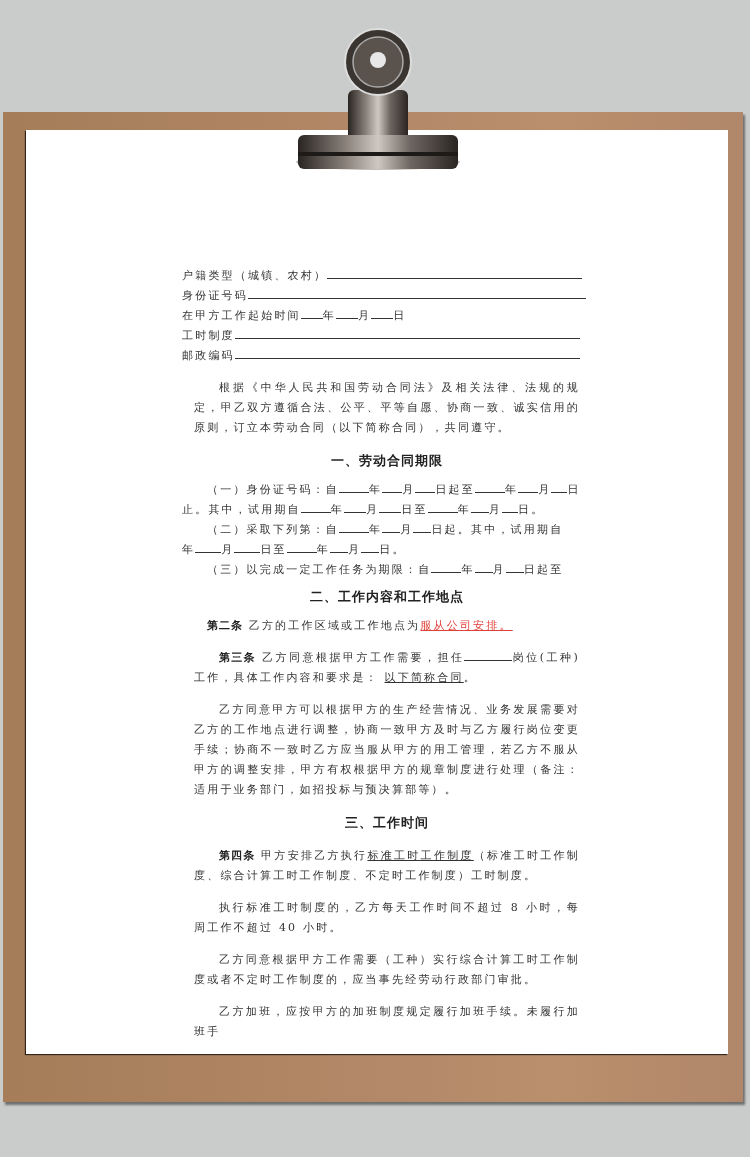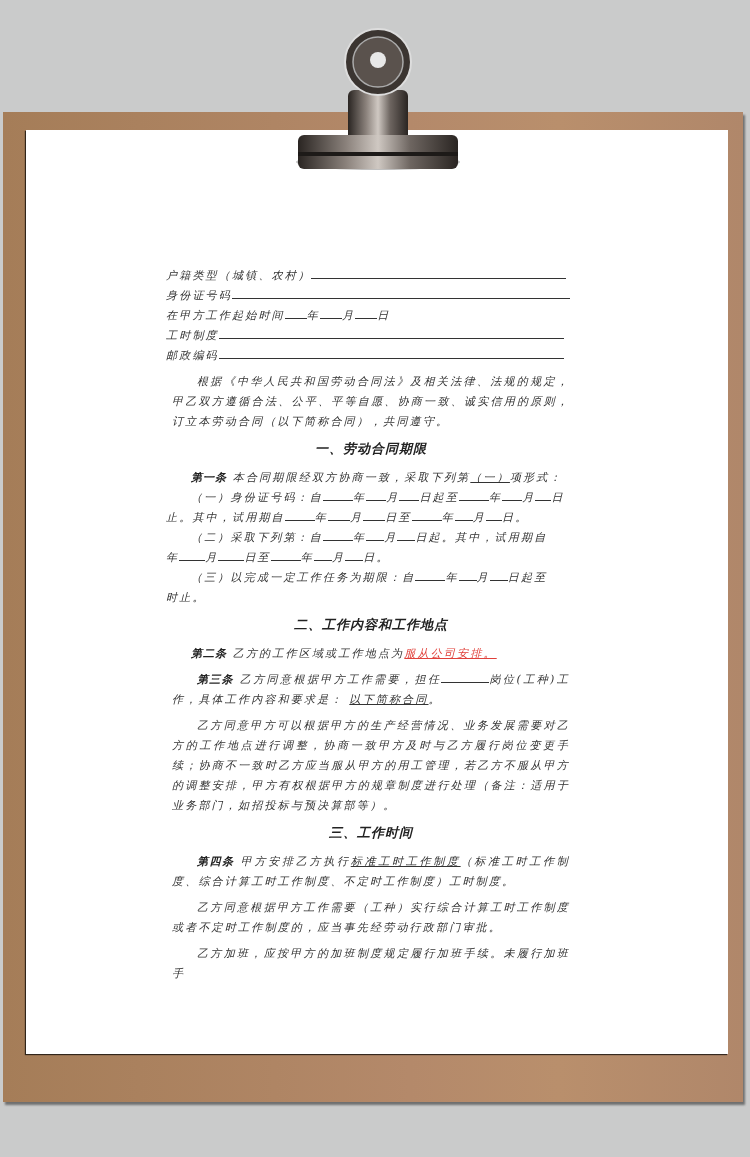--- a/index.html
+++ b/index.html
@@ -13,34 +13,34 @@
     background:linear-gradient(90deg,#a57d58 0%,#b4896a 55%,#b98f6c 75%,#b0876a 100%);
     box-shadow: 2px 3px 2px rgba(0,0,0,0.45);
   }
   .paper {
     position:absolute; left:26px; top:130px; width:702px; height:924px;
     background:#ffffff;
     box-shadow: -1px 1px 1px rgba(0,0,0,0.7);
   }
   .clip { position:absolute; left:293px; top:22px; width:170px; height:150px; }
   .content {
-    position:absolute; left:166px; top:266px; width:410px;
-    font-size:11px; color:#333; letter-spacing:2.2px; line-height:20px;font-style:italic;
+    position:absolute; left:182px; top:266px; width:410px;
+    font-size:11px; color:#333; letter-spacing:2.2px; line-height:20px;
   }
   .line { white-space:nowrap; height:20px; }
   .indent { padding-left:25px; }
   .ul { display:inline-block; border-bottom:1px solid #333; height:12px; vertical-align:baseline; }
   .heading {
     text-align:center; font-family:"DejaVu Sans", sans-serif; font-weight:bold;
     font-size:13px; letter-spacing:1px; color:#222; margin:6px 0 8px 0; height:22px; line-height:22px;
   }
   .art { font-weight:bold; font-family:"DejaVu Sans", sans-serif; color:#222; letter-spacing:1px; }
   .red { color:#e0403a; text-decoration:underline;text-align:center; }
   .uline { text-decoration:underline; }
-  p { margin:6px; }
+  p { margin:12px; }
   .para { text-indent:25px; text-align:justify; }
 </style>
 </head>
 <body>
 
 <div class="board"></div>
 <div class="paper"></div>
 
 <svg class="clip" viewBox="0 0 170 150">
   <defs>
@@ -64,30 +64,29 @@
 <div class="content">
   <div class="line"><span>户籍类型（城镇、农村）</span><span class="ul" style="width:255px"></span></div>
   <div class="line"><span>身份证号码</span><span class="ul" style="width:338px"></span></div>
   <div class="line"><span>在甲方工作起始时间</span><span class="ul" style="width:22px"></span><span>年</span><span class="ul" style="width:22px"></span><span>月</span><span class="ul" style="width:22px"></span><span>日</span></div>
   <div class="line"><span>工时制度</span><span class="ul" style="width:345px"></span></div>
   <div class="line"><span>邮政编码</span><span class="ul" style="width:345px"></span></div>
 
   <p class="para">根据《中华人民共和国劳动合同法》及相关法律、法规的规定，甲乙双方遵循合法、公平、平等自愿、协商一致、诚实信用的原则，订立本劳动合同（以下简称合同），共同遵守。</p>
 
   <div class="heading">一、劳动合同期限</div>
-  <div class="line indent"><span class="art">第一条</span> <span>本合同期限经双方协商一致，采取下列第</span><span class="uline">（一）</span><span>项形式：</span></div>
   <div class="line indent"><span>（一）身份证号码：自</span><span class="ul" style="width:30px"></span><span>年</span><span class="ul" style="width:20px"></span><span>月</span><span class="ul" style="width:20px"></span><span>日起至</span><span class="ul" style="width:30px"></span><span>年</span><span class="ul" style="width:20px"></span><span>月</span><span class="ul" style="width:16px"></span><span>日</span></div>
   <div class="line"><span>止。其中，试用期自</span><span class="ul" style="width:30px"></span><span>年</span><span class="ul" style="width:22px"></span><span>月</span><span class="ul" style="width:22px"></span><span>日至</span><span class="ul" style="width:30px"></span><span>年</span><span class="ul" style="width:18px"></span><span>月</span><span class="ul" style="width:16px"></span><span>日。</span></div>
   <div class="line indent"><span>（二）采取下列第：自</span><span class="ul" style="width:30px"></span><span>年</span><span class="ul" style="width:18px"></span><span>月</span><span class="ul" style="width:18px"></span><span>日起。其中，试用期自</span></div>
   <div class="line"><span>年</span><span class="ul" style="width:26px"></span><span>月</span><span class="ul" style="width:26px"></span><span>日至</span><span class="ul" style="width:30px"></span><span>年</span><span class="ul" style="width:18px"></span><span>月</span><span class="ul" style="width:18px"></span><span>日。</span></div>
   <div class="line indent"><span>（三）以完成一定工作任务为期限：自</span><span class="ul" style="width:30px"></span><span>年</span><span class="ul" style="width:18px"></span><span>月</span><span class="ul" style="width:18px"></span><span>日起至</span></div>
-  <div class="line">时止。</div>
 
   <div class="heading">二、工作内容和工作地点</div>
   <div class="line indent"><span class="art">第二条</span> <span>乙方的工作区域或工作地点为</span><span class="red">服从公司安排。</span></div>
   <p class="para"><span class="art">第三条</span> <span>乙方同意根据甲方工作需要，担任</span><span class="ul" style="width:48px"></span><span>岗位(工种)工作，具体工作内容和要求是：</span> <span class="uline">以下简称合同</span><span>。</span></p>
   <p class="para">乙方同意甲方可以根据甲方的生产经营情况、业务发展需要对乙方的工作地点进行调整，协商一致甲方及时与乙方履行岗位变更手续；协商不一致时乙方应当服从甲方的用工管理，若乙方不服从甲方的调整安排，甲方有权根据甲方的规章制度进行处理（备注：适用于业务部门，如招投标与预决算部等）。</p>
 
   <div class="heading">三、工作时间</div>
   <p class="para"><span class="art">第四条</span> <span>甲方安排乙方执行</span><span class="uline">标准工时工作制度</span><span>（标准工时工作制度、综合计算工时工作制度、不定时工作制度）工时制度。</span></p>
+  <p class="para">执行标准工时制度的，乙方每天工作时间不超过 8 小时，每周工作不超过 40 小时。</p>
   <p class="para">乙方同意根据甲方工作需要（工种）实行综合计算工时工作制度或者不定时工作制度的，应当事先经劳动行政部门审批。</p>
   <p class="para">乙方加班，应按甲方的加班制度规定履行加班手续。未履行加班手</p>
 </div>
 
 </body></html>

